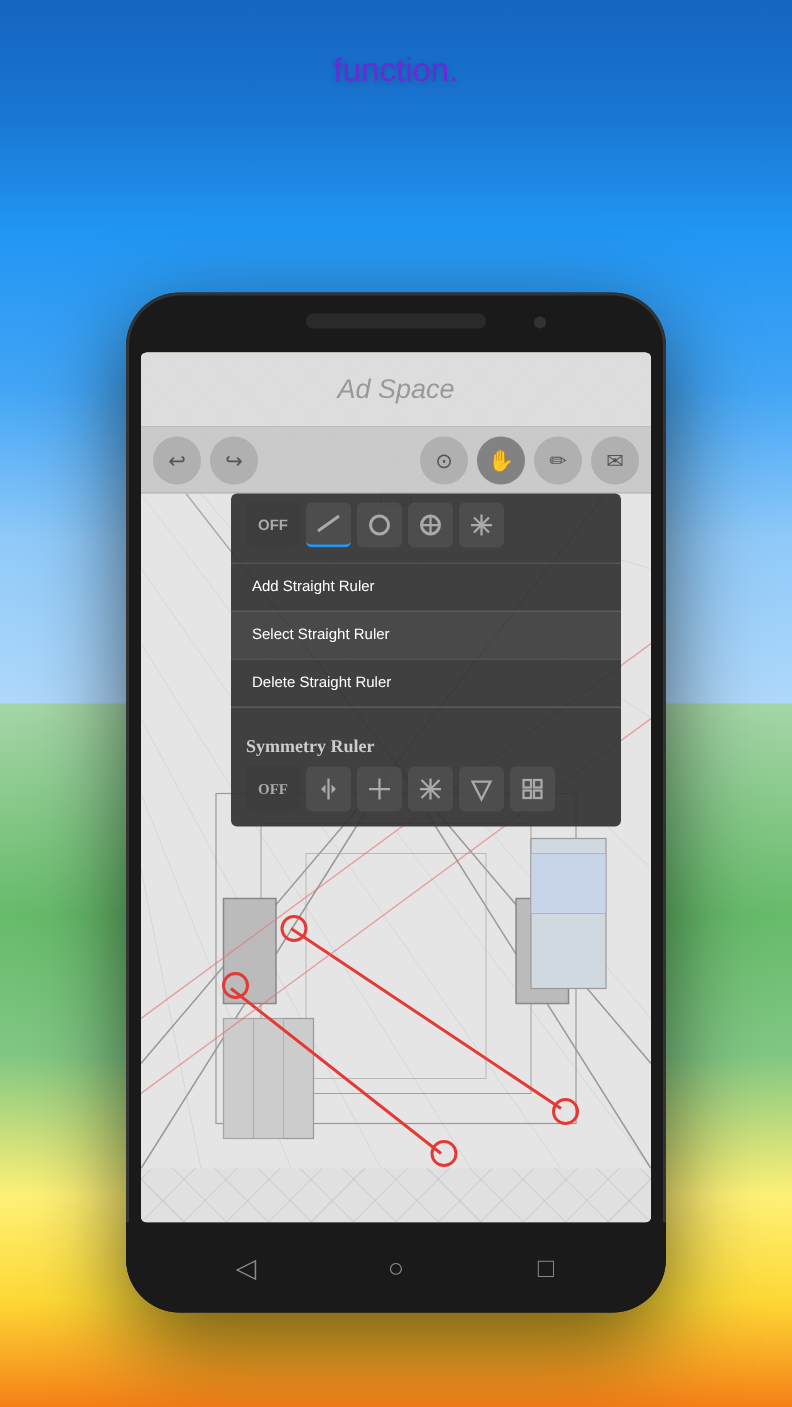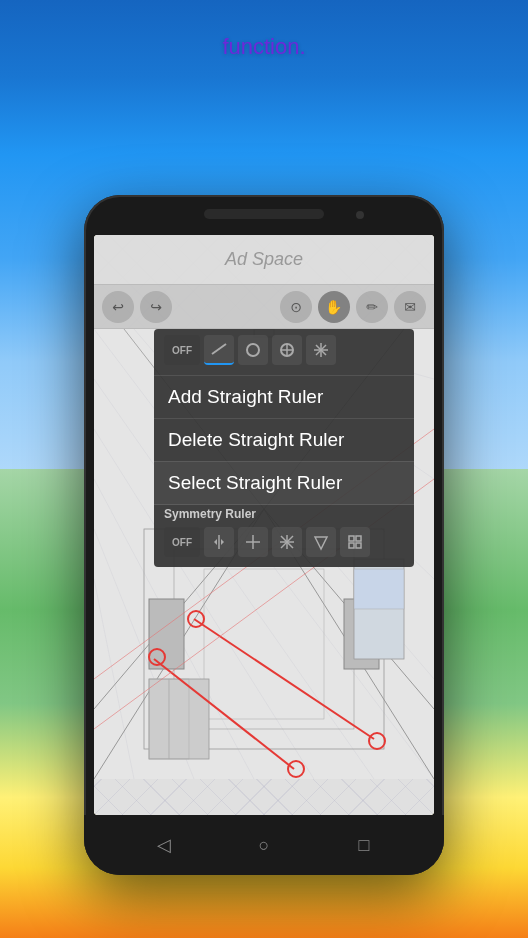--- a/index.html
+++ b/index.html
@@ -230,33 +230,34 @@
       width: 36px;
     }
 
     .ruler-icon-btn.selected {
       border-bottom: 2px solid #2196F3;
     }
 
     .ruler-menu-item {
       padding: 10px 14px;
       color: white;
-      font-size: 19px;
+      font-size: 10px;
       cursor: pointer;
       border-top: 1px solid rgba(255,255,255,0.1);
     }
 
     .ruler-menu-item.highlighted {
       background: rgba(255,255,255,0.05);
     }
 
     
     .symmetry-section {
-      padding: 2px 10px 4px;
+      padding: 18px 10px 4px;
       border-top: 1px solid rgba(255,255,255,0.15);
+      font-family: Liberation Serif, serif;
     }
 
     
     .phone-nav {
       position: absolute;
       bottom: 0; left: 0; right: 0;
       height: 60px;
       background: #1a1a1a;
       border-radius: 0 0 36px 36px;
       display: flex;
@@ -406,22 +407,22 @@
                 <line x1="9" y1="2" x2="9" y2="16" stroke="#aaa" stroke-width="1.5"></line>
                 <line x1="2" y1="9" x2="16" y2="9" stroke="#aaa" stroke-width="1.5"></line>
                 <line x1="4" y1="4" x2="14" y2="14" stroke="#aaa" stroke-width="1.5"></line>
                 <line x1="14" y1="4" x2="4" y2="14" stroke="#aaa" stroke-width="1.5"></line>
               </svg>
             </div>
           </div>
         </div>
 
         <div class="ruler-menu-item">Add Straight Ruler</div>
+        <div class="ruler-menu-item highlighted">Select Straight Ruler</div>
         <div class="ruler-menu-item">Delete Straight Ruler</div>
-        <div class="ruler-menu-item highlighted">Select Straight Ruler</div>
 
         <div class="symmetry-section">
           <div class="ruler-menu-section-title">Symmetry Ruler</div>
           <div class="ruler-menu-icons">
             <div class="ruler-icon-btn off-btn">OFF</div>
             <div class="ruler-icon-btn">
               <svg width="18" height="18" viewBox="0 0 18 18">
                   <line x1="9" y1="2" x2="9" y2="16" stroke="#aaa" stroke-width="1.5"></line>
                   <polygon points="4,9 7,6 7,12" fill="#aaa"></polygon>
                   <polygon points="14,9 11,6 11,12" fill="#aaa"></polygon>

